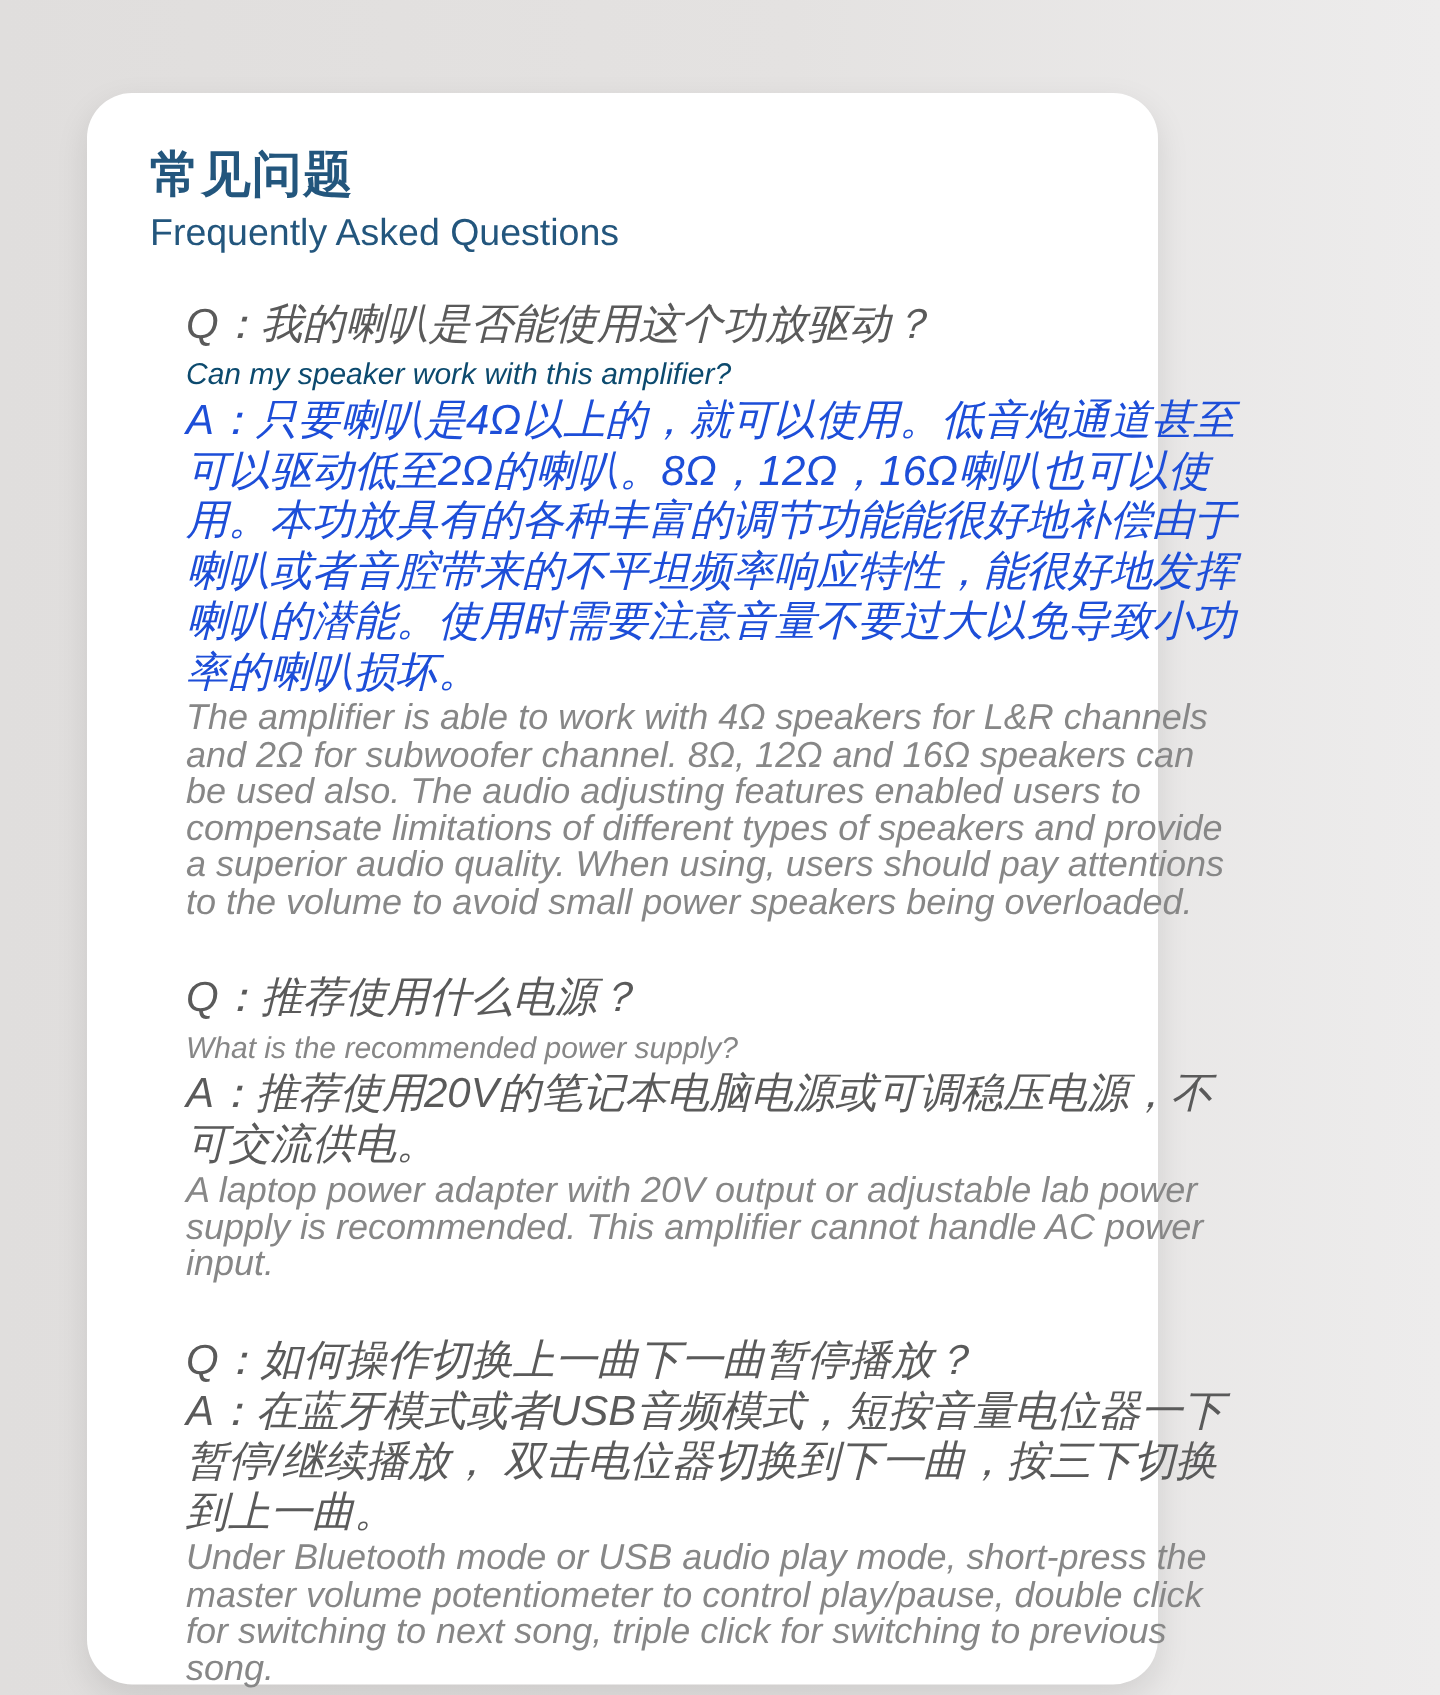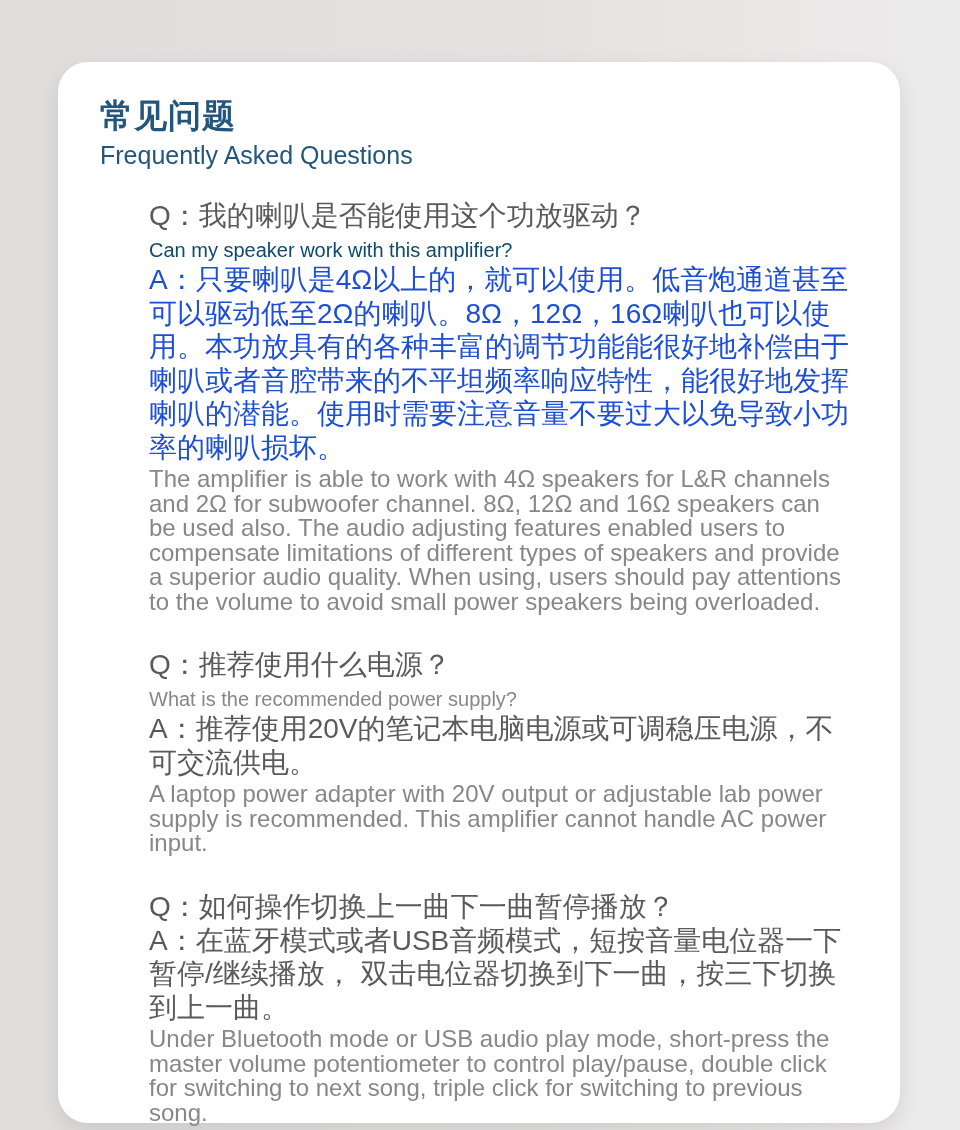--- a/index.html
+++ b/index.html
@@ -11,21 +11,21 @@
     height: 1130px;
     background: linear-gradient(90deg, #e0dedd 0%, #e4e2e1 55%, #edecec 100%);
     font-family: "Liberation Sans", "DejaVu Sans", sans-serif;
     position: relative;
     overflow: hidden;
   }
   .card {
     position: absolute;
     left: 58px;
     top: 62px;
-    width: 842px;
+    width: 714px;
     height: 1061px;
     background: #ffffff;
     border-radius: 30px;
     box-shadow: 0 8px 22px rgba(0,0,0,0.10);
     box-sizing: border-box;
     padding: 36px 40px 0 42px;
   }
   .title-zh {
     font-size: 33px;
     line-height: 36px;
@@ -33,22 +33,23 @@
     letter-spacing: 1px;
   }
   .title-en {
     font-size: 25px;
     line-height: 28px;
     margin-top: 7px;
     font-weight: normal;
   }
   .faq-list {
     margin-top: 30px;
-    margin-left: 49px;
+    margin-left: 24px;
     width: 700px;
+    font-style: italic;
   }
   .faq-item { margin-top: 32px; }
   .faq-item:first-child { margin-top: 0; }
   .faq-item + .faq-item { margin-top: 34px; }
   .q-zh {
     font-size: 28px;
     line-height: 34px;
   }
   .q-en {
     font-size: 20px;

